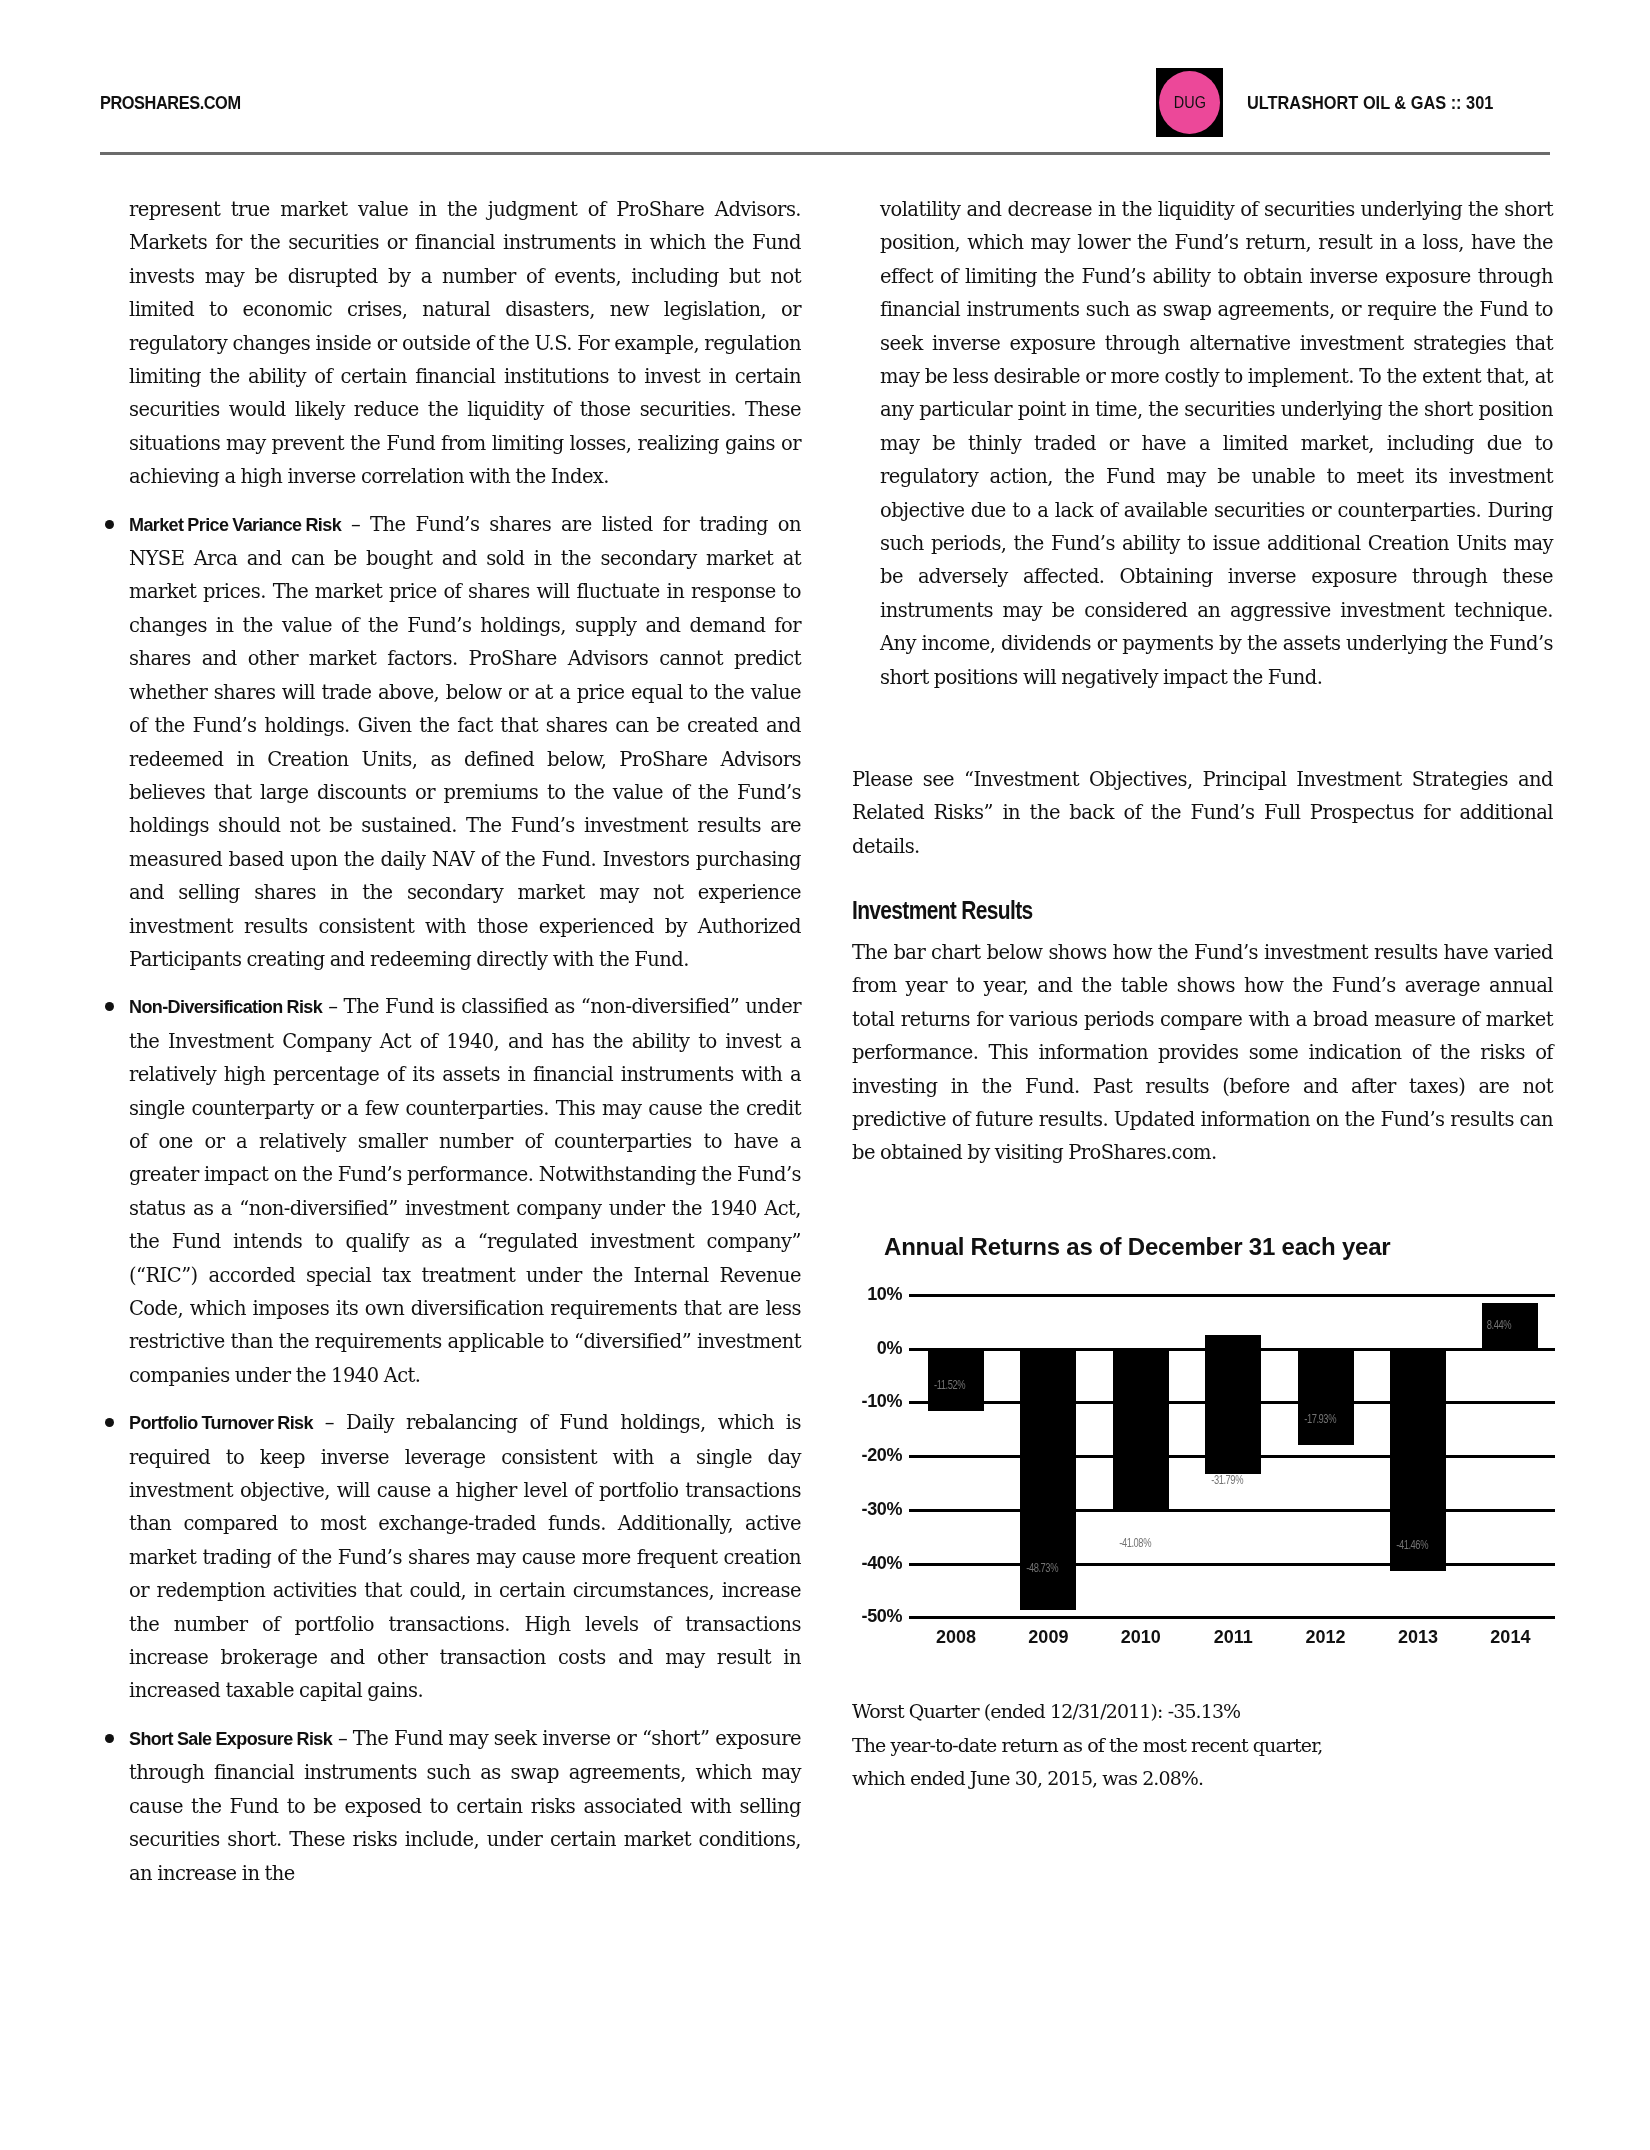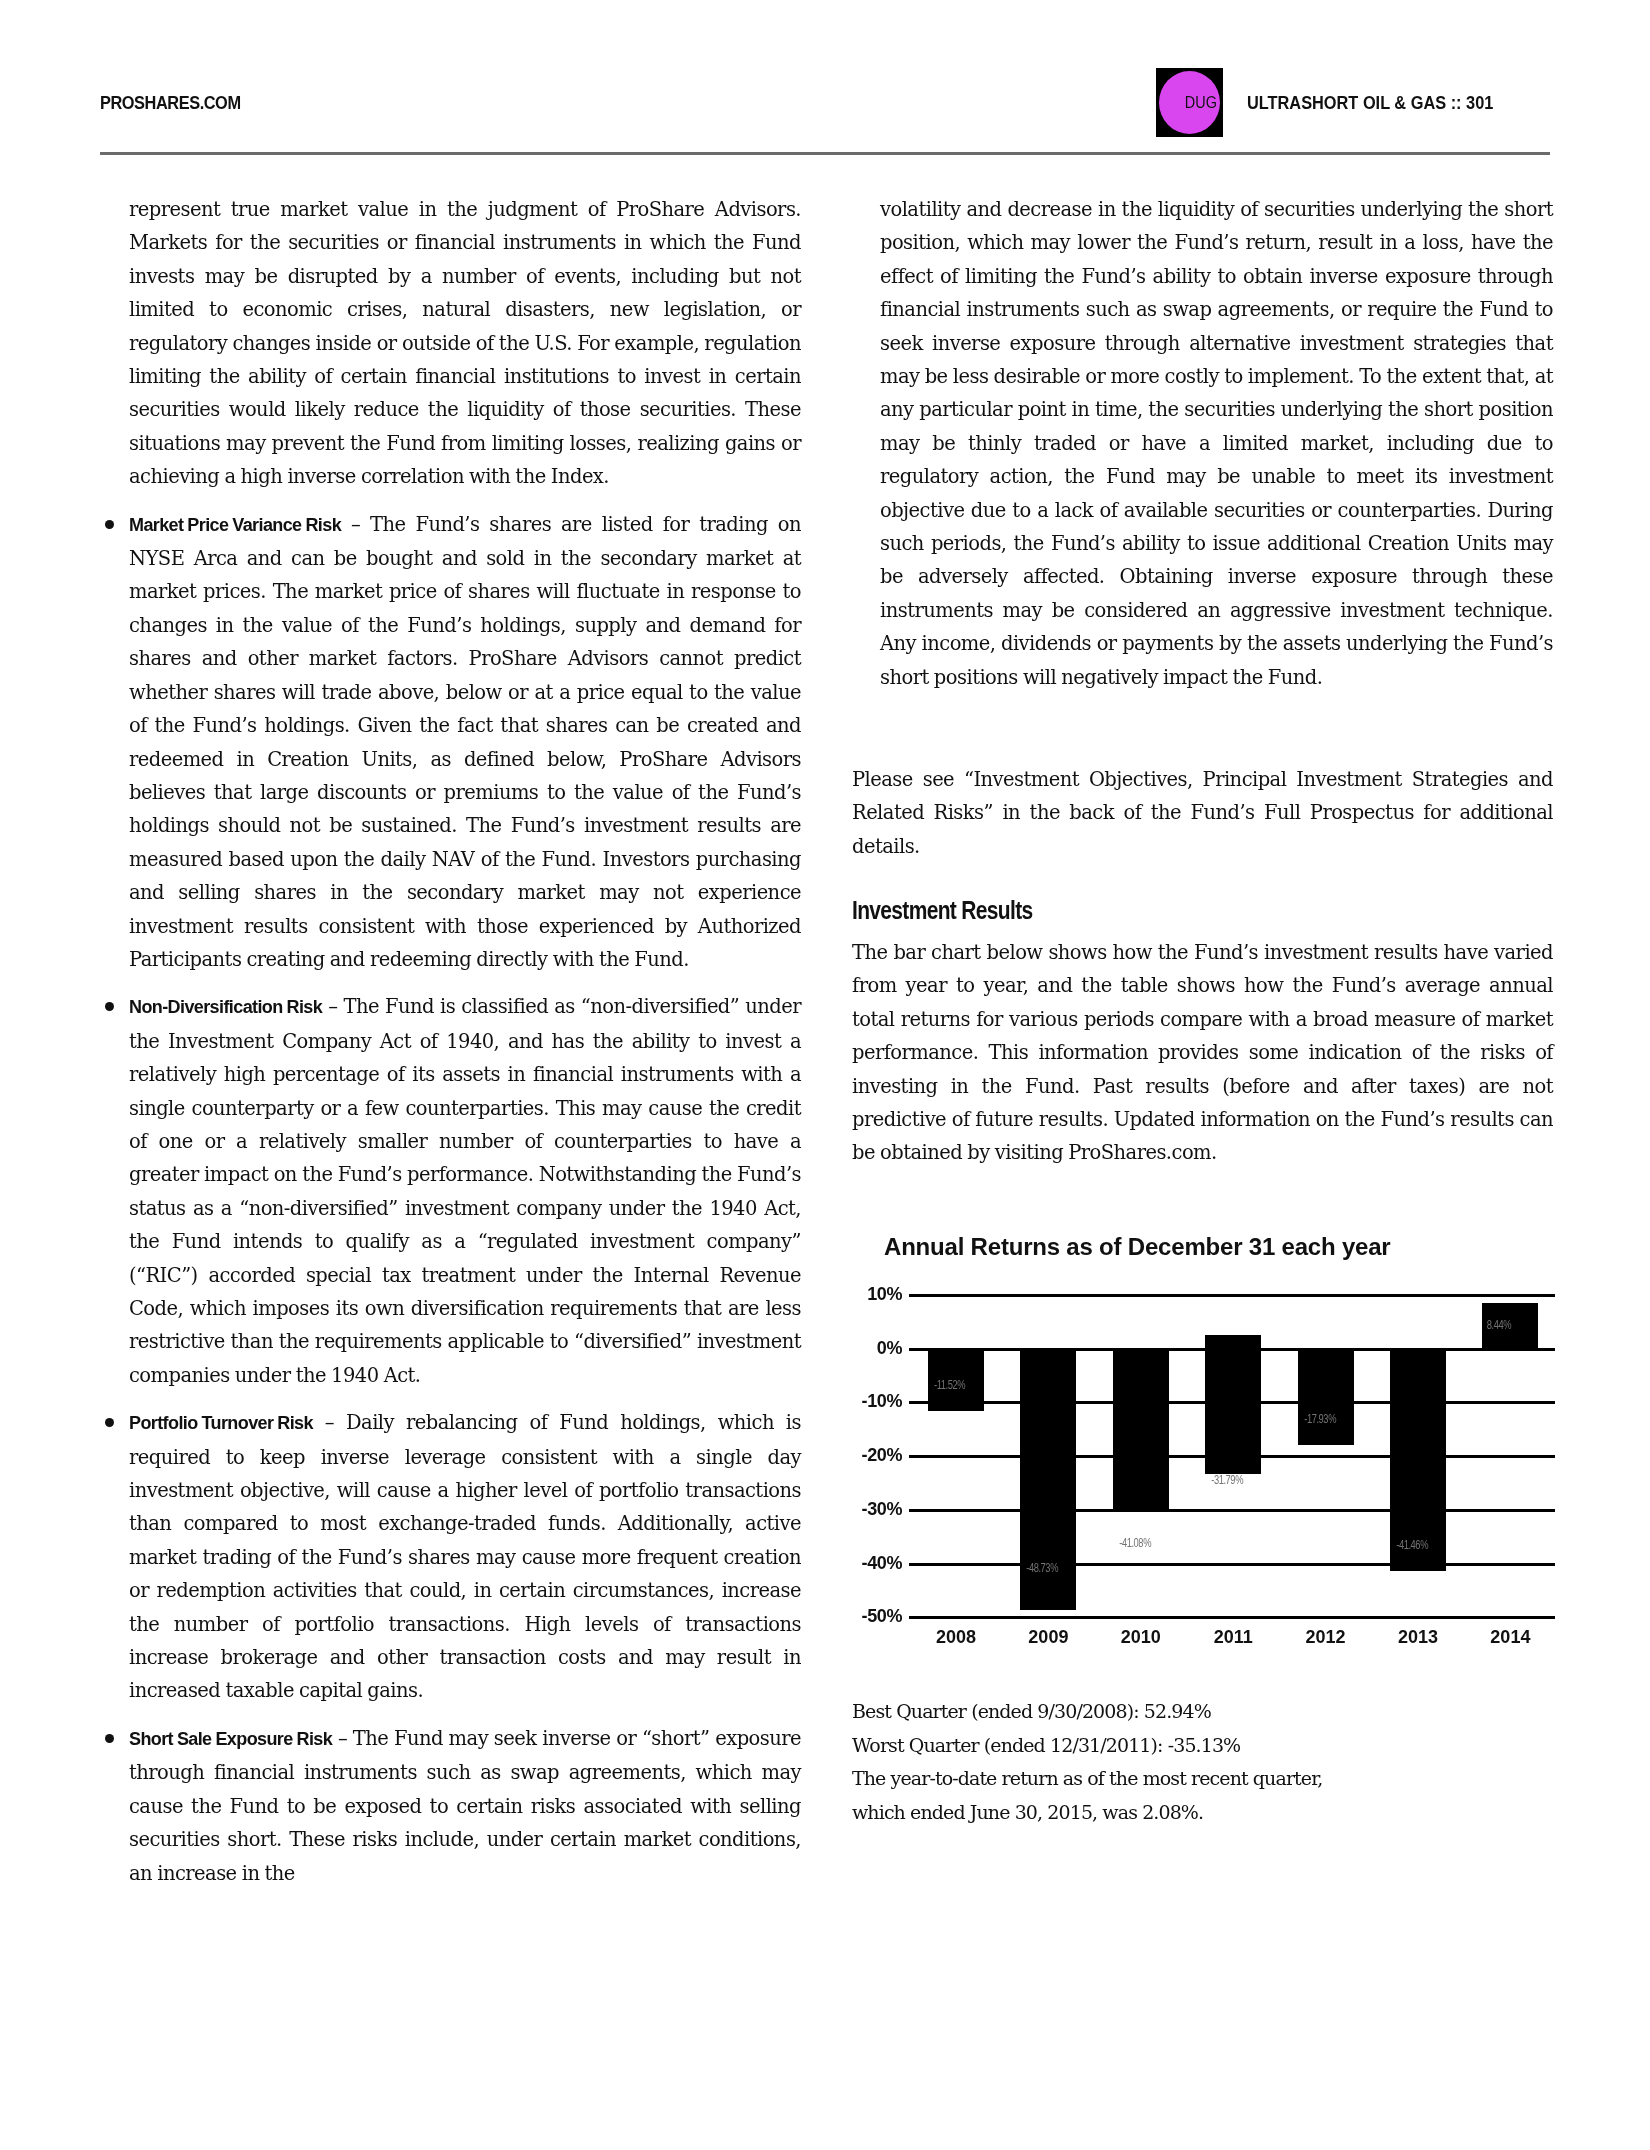--- a/index.html
+++ b/index.html
@@ -1,19 +1,19 @@
 <!DOCTYPE html>
 <html><head>
 <meta charset="utf-8">
 <style>
   html, body { margin:0; padding:0; background:#fff; }
   body { width:1650px; height:2150px; position:relative; overflow:hidden; color:#111; }
   .hdr-left { position:absolute; left:100px; top:92px; font-family:"Liberation Sans", sans-serif; font-weight:bold; font-size:19px; letter-spacing:-0.5px; transform:scaleX(0.86); transform-origin:left center; }
   .badge { position:absolute; left:1156px; top:68px; width:67px; height:69px; background:#000; }
-  .badge .circle { position:absolute; left:3px; top:3px; width:61px; height:63px; border-radius:50%; background:#d946ef; display:flex; align-items:center; justify-content:flex-end; font-family:"Liberation Sans", sans-serif; font-size:17px; transform:none; }
+  .badge .circle { position:absolute; left:3px; top:3px; width:61px; height:63px; border-radius:50%; background:#ec4899; display:flex; align-items:center; justify-content:center; font-family:"Liberation Sans", sans-serif; font-size:17px; transform:none; }
   .badge .circle span { display:inline-block; transform:scaleX(0.85); }
   .hdr-right { position:absolute; left:1247px; top:92px; font-family:"Liberation Sans", sans-serif; font-weight:bold; font-size:19px; white-space:nowrap; transform:scaleX(0.86); transform-origin:left center; }
   .rule { position:absolute; left:100px; top:152px; width:1450px; height:3px; background:#6b6b6b; }
 
   .col { position:absolute; font-family:"DejaVu Serif", serif; font-size:19.5px; line-height:33.4px; text-align:justify; letter-spacing:-0.55px; word-spacing:-0.5px; hyphens:manual; }
   .col p { margin:0; }
   .col .gap { height:14px; }
   .bullet { position:relative; }
   .bullet .dot { position:absolute; left:-24px; top:12px; width:9px; height:9px; border-radius:50%; background:#111; }
   .lead { font-family:"Liberation Sans", sans-serif; font-weight:bold; font-size:18px; letter-spacing:-0.6px; display:inline-block; transform-origin:left; }
@@ -123,17 +123,16 @@
       <div class="bar-label" style="top: 188.64px;"><span>-41.46%</span></div>
     </div>
     <div class="xlabel" style="left: 538px; top: 347.2px;">2013</div>
     <div class="bar" style="left: 642.4px; top: 23.3772px; height: 45.3228px;">
       <div class="bar-label" style="top: 13.6614px;"><span>8.44%</span></div>
     </div>
     <div class="xlabel" style="left: 630.4px; top: 347.2px;">2014</div>
   </div>
 
 <div class="notes">
-  <p>Best Quarter (ended 9/30/2008): 52.94%</p>
   <p>Worst Quarter (ended 12/31/2011): -35.13%</p>
   <p>The year-to-date return as of the most recent quarter,</p>
   <p>which ended June 30, 2015, was 2.08%.</p>
 </div>
 
 </body></html>

